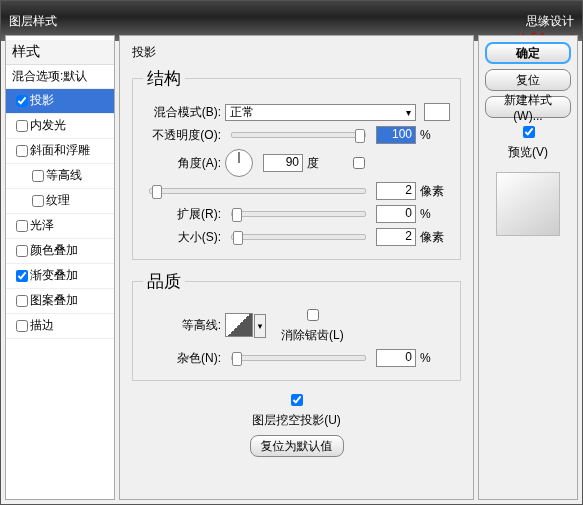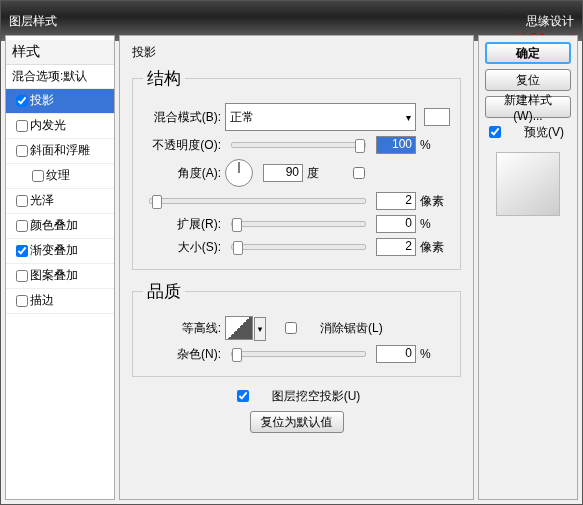--- a/index.html
+++ b/index.html
@@ -22,35 +22,35 @@
 .section-title { font-size:12px; margin-bottom:6px; }
 fieldset { border:1px solid #ccc; margin:0 0 10px 0; padding:8px 10px; }
 legend { font-size:17px; padding:0 4px; }
 .row { display:flex; align-items:center; gap:4px; margin:5px 0; font-size:12px; }
 .row .lbl { width:78px; text-align:right; }
 .slider { flex:1; height:6px; background:#e8e8e8; border:1px solid #bbb; position:relative; border-radius:2px; margin:0 6px; }
 .slider .thumb { position:absolute; top:-4px; width:10px; height:14px; background:#fff; border:1px solid #888; border-radius:2px; }
 .numbox { width:40px; height:18px; border:1px solid #888; padding:0 3px; font-size:12px; text-align:right; background:#fff; }
 .numbox.sel { background:#3875d6; color:#ffffff; }
 .unit { width:30px; }
-.combo { border:1px solid #888; height:28px; background:#fff; display:flex; align-items:center; padding:0 4px; flex:1; position:relative; }
+.combo { border:1px solid #888; height:17px; background:#fff; display:flex; align-items:center; padding:0 4px; flex:1; position:relative; }
 .combo::after { content:"▾"; margin-left:auto; font-size:10px; }
 .swatch { width:26px; height:18px; border:1px solid #888; background:#fff; margin-left:4px; }
 .dial { width:28px; height:28px; border:1px solid #888; border-radius:50%; background:#fff; position:relative; }
 .dial .needle { position:absolute; left:50%; top:50%; width:1px; height:11px; background:#000; transform-origin:top center; transform:translate(-50%,-100%); }
 .contour { width:28px; height:24px; border:1px solid #888; background:linear-gradient(135deg,#fff 50%,#555 50%); position:relative; }
 .contour .dd { position:absolute; right:-14px; top:0; width:12px; height:24px; border:1px solid #888; background:#f0f0f0; display:flex; align-items:center; justify-content:center; font-size:9px; }
-.btn { border:1px solid #888; background:linear-gradient(#fff,#ddd); height:22px; padding:0 10px; font-size:12px; border-radius:3px; display:inline-flex; align-items:center; justify-content:center; cursor:pointer; }
+.btn { border:1px solid #888; background:linear-gradient(#fff,#ddd); height:22px; padding:0 10px; font-size:12px; border-radius:8px; display:inline-flex; align-items:center; justify-content:center; cursor:pointer; }
 .btnrow { display:flex; gap:8px; justify-content:center; margin-top:6px; }
 
 .rightpanel { width:100px; background:#f0f0f0; border:1px solid #aaa; padding:6px; display:flex; flex-direction:column; gap:5px; align-items:stretch; }
 .rightpanel .btn { width:100%; }
 .btn.primary { border:2px solid #3da6ff; font-weight:bold; }
 .preview-box { width:64px; height:64px; border:1px solid #bbb; background:linear-gradient(145deg,#fff,#ccc); margin:6px auto 0; }
-.cbx { display:flex; align-items:center; gap:20px; font-size:12px; }
+.cbx { display:flex; align-items:center; gap:3px; font-size:12px;flex-direction:column; }
 .cbx input{ width:12px; height:12px; }
 </style>
 </head>
 <body>
 
 <div class="window">
   <div class="titlebar">
     <span class="title">图层样式</span>
     <span class="right">思缘设计</span>
   </div>
@@ -58,20 +58,21 @@
 
   <div class="content">
 
     <div class="leftpanel">
       <div class="lphdr">样式</div>
       <div class="lpitem">混合选项:默认</div>
       <div id="style-items">
           <div class="lpitem sel"><input type="checkbox" checked="" style=""><span>投影</span></div>
           <div class="lpitem"><input type="checkbox" style=""><span>内发光</span></div>
           <div class="lpitem"><input type="checkbox" style=""><span>斜面和浮雕</span></div>
+          <div class="lpitem indent"><input type="checkbox" style=""><span>等高线</span></div>
           <div class="lpitem indent"><input type="checkbox" style=""><span>纹理</span></div>
           <div class="lpitem"><input type="checkbox" style=""><span>光泽</span></div>
           <div class="lpitem"><input type="checkbox" style=""><span>颜色叠加</span></div>
           <div class="lpitem"><input type="checkbox" checked="" style=""><span>渐变叠加</span></div>
           <div class="lpitem"><input type="checkbox" style=""><span>图案叠加</span></div>
           <div class="lpitem"><input type="checkbox" style=""><span>描边</span></div>
         </div>
     </div>
 
     <div class="middle">

